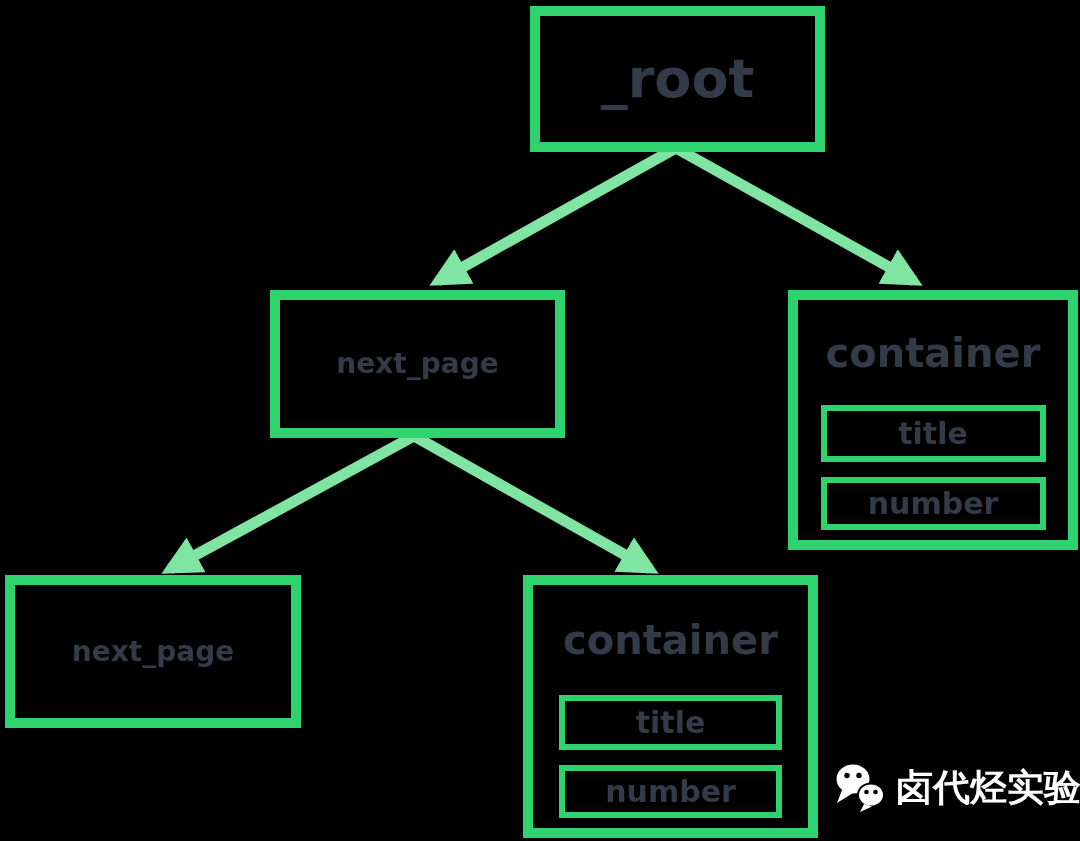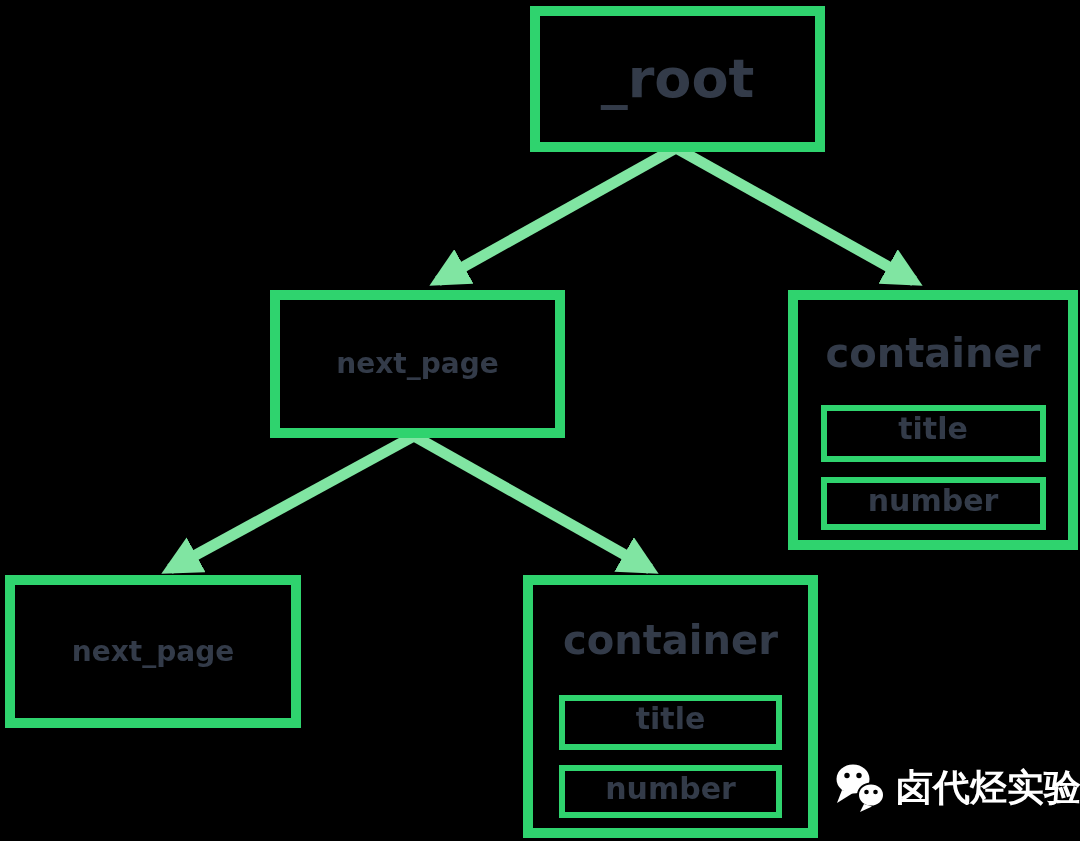--- a/index.html
+++ b/index.html
@@ -53,21 +53,21 @@
     font-size: 40px;
     flex: 1;
     display: flex;
     align-items: center;
     justify-content: center;
   }
   .field-box {
     border: 6px solid var(--box-border);
     background: var(--background);
     display: flex;
-    align-items: flex-start;
+    align-items: center;
     justify-content: center;
     font-size: 30px;
     font-weight: bold;
     color: var(--node-text);
     margin-left: auto; margin-right: auto;
     flex: 0 0 auto;
   }
   
   #root-box          { left: 530px; top: 6px;   width: 295px; height: 146px; }
   #next-page-mid     { left: 270px; top: 290px; width: 295px; height: 148px; }

